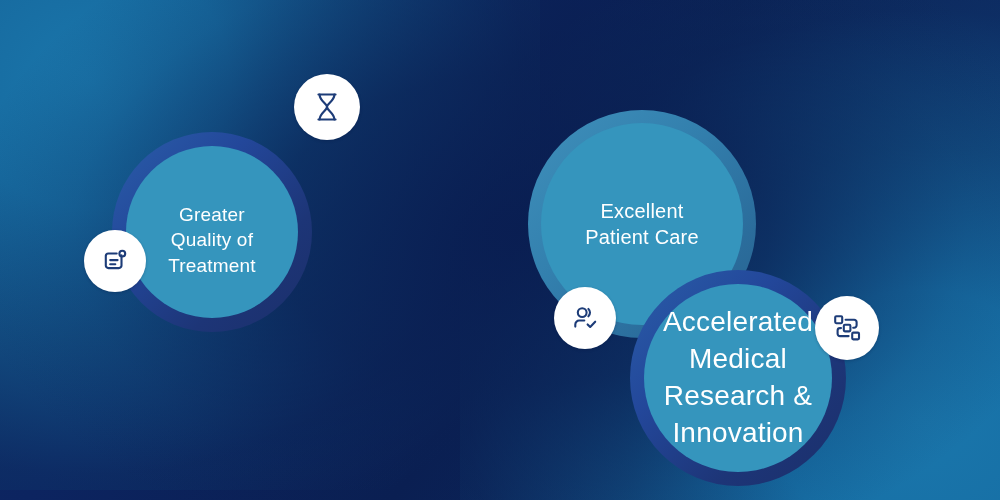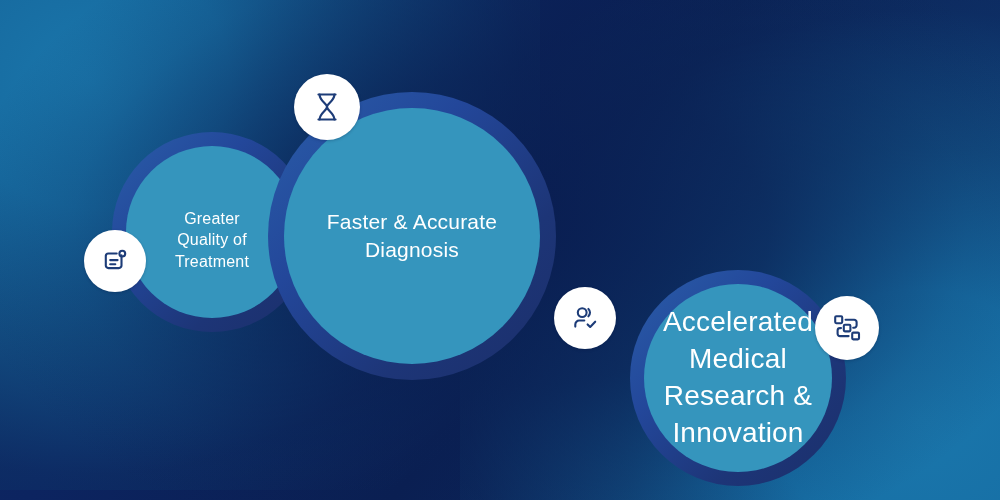--- a/index.html
+++ b/index.html
@@ -79,21 +79,21 @@
     font-weight: 400;
     letter-spacing: 0.2px;
     white-space: pre-line;
     pointer-events: none;
   }
 
   
   #bubble-quality  { left: 112px; top: 132px;  width: 200px; height: 200px; }
   #bubble-quality .ring { inset: 0; }
   #bubble-quality .disc { inset: 14px; }
-  #bubble-quality .disc-label { font-size: 16px; margin-top: 16px; }
+  #bubble-quality .disc-label { font-size: 19px; margin-top: 16px; }
 
   #bubble-diagnosis { left: 268px; top: 92px;  width: 288px; height: 288px; }
   #bubble-diagnosis .ring { inset: 0; }
   #bubble-diagnosis .disc { inset: 16px; }
   #bubble-diagnosis .disc-label { font-size: 21px; }
 
   #bubble-patient  { left: 528px; top: 110px;  width: 228px; height: 228px; }
   #bubble-patient .ring { inset: 0; }
   #bubble-patient .disc { inset: 13px; }
   #bubble-patient .disc-label { font-size: 20px; }
@@ -139,28 +139,28 @@
 
   <div class="bubble" id="bubble-quality">
     <div class="ring ring-navy"></div>
     <div class="disc">
       <div class="disc-label">Greater
 Quality of
 Treatment</div>
     </div>
   </div>
 
-  <div class="bubble" id="bubble-diagnosis">
-    <div class="ring ring-navy"></div>
+
+  <div class="bubble" id="bubble-patient">
+    <div class="ring ring-steel"></div>
     <div class="disc">
-      <div class="disc-label">Faster &amp; Accurate
-Diagnosis</div>
+      <div class="disc-label">Excellent
+Patient Care</div>
     </div>
   </div>
-
 
   <div class="bubble" id="bubble-research">
     <div class="ring ring-navy"></div>
     <div class="disc">
       <div class="disc-label">Accelerated
 Medical
 Research &amp;
 Innovation</div>
     </div>
   </div>

